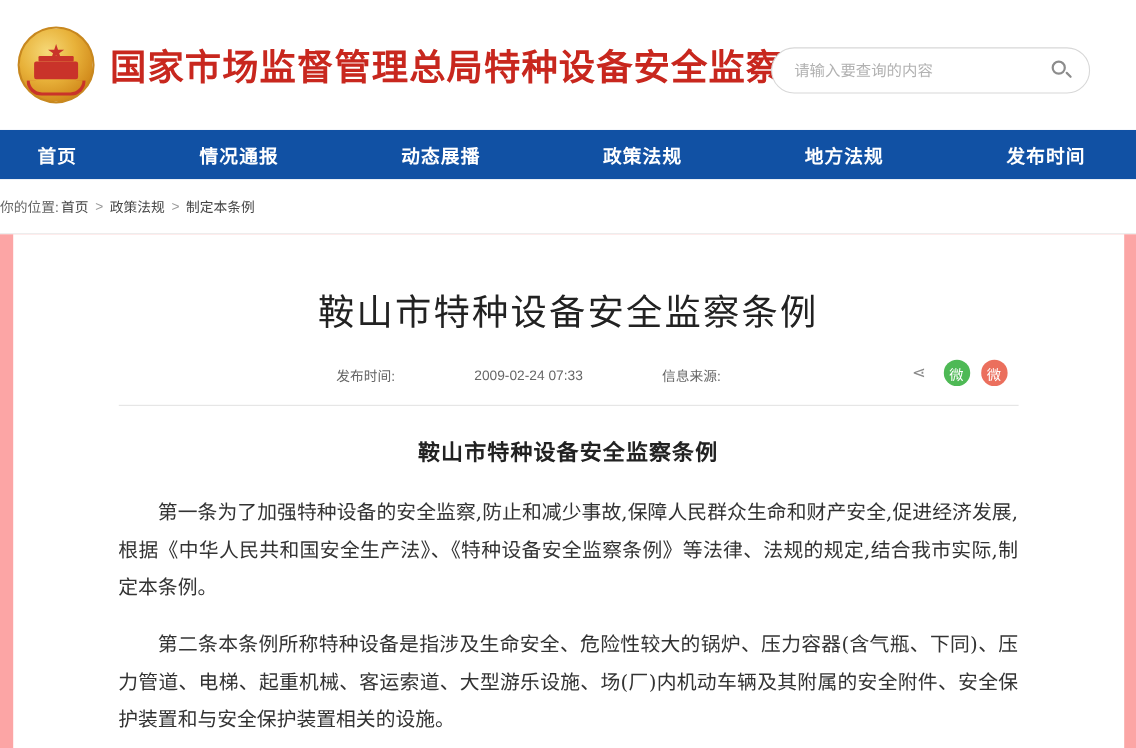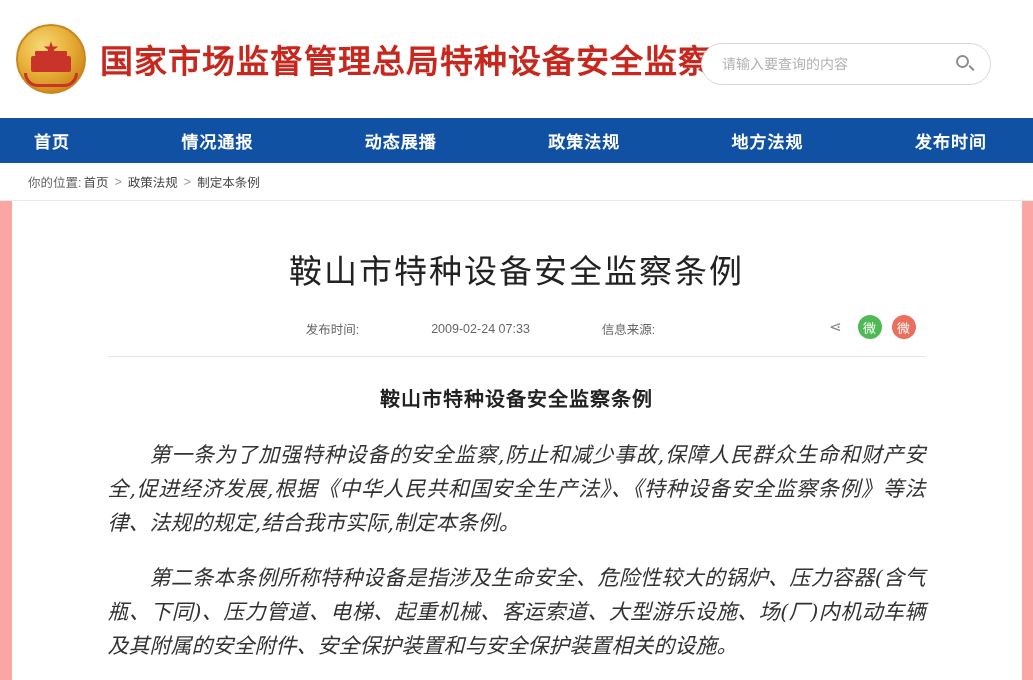--- a/index.html
+++ b/index.html
@@ -153,25 +153,25 @@
     font-size: 17px;
     font-weight: bold;
     letter-spacing: 1px;
     cursor: pointer;
     white-space: nowrap;
     font-family: "DejaVu Sans", sans-serif;
   }
 
   
   .crumb {
-    height: 38px;
+    height: 50px;
     background: #ffffff;
     display: flex;
     align-items: center;
-    padding-left: 28px;
+    padding-left: 0;
     font-size: 12.5px;
     color: #666;
     border-bottom: 1px solid #e9e9e9;
   }
   .crumb a { color: #444; text-decoration: none; cursor: pointer; }
   .crumb .sep { margin: 0 6px; color: #999; }
   .crumb .label { margin-right: 2px; }
 
   
   .page {
@@ -246,27 +246,26 @@
     letter-spacing: 1px;
   }
   .art-sub {
     text-align: center;
     font-size: 14px;
     color: #333;
     margin-top: 26px;
     line-height: 26px;
   }
   .art-p {
-    font-size: 21px;
+    font-size: 18px;
     line-height: 34px;
     text-indent: 2em;
     margin-top: 12px;
     color: #333;
     text-align: justify;
-    font-style: italic;
   }
 </style>
 </head>
 <body>
 
 <div class="header">
   <div class="emblem">
     <div class="circle"></div>
     <div class="star">★</div>
     <div class="gate"></div>

